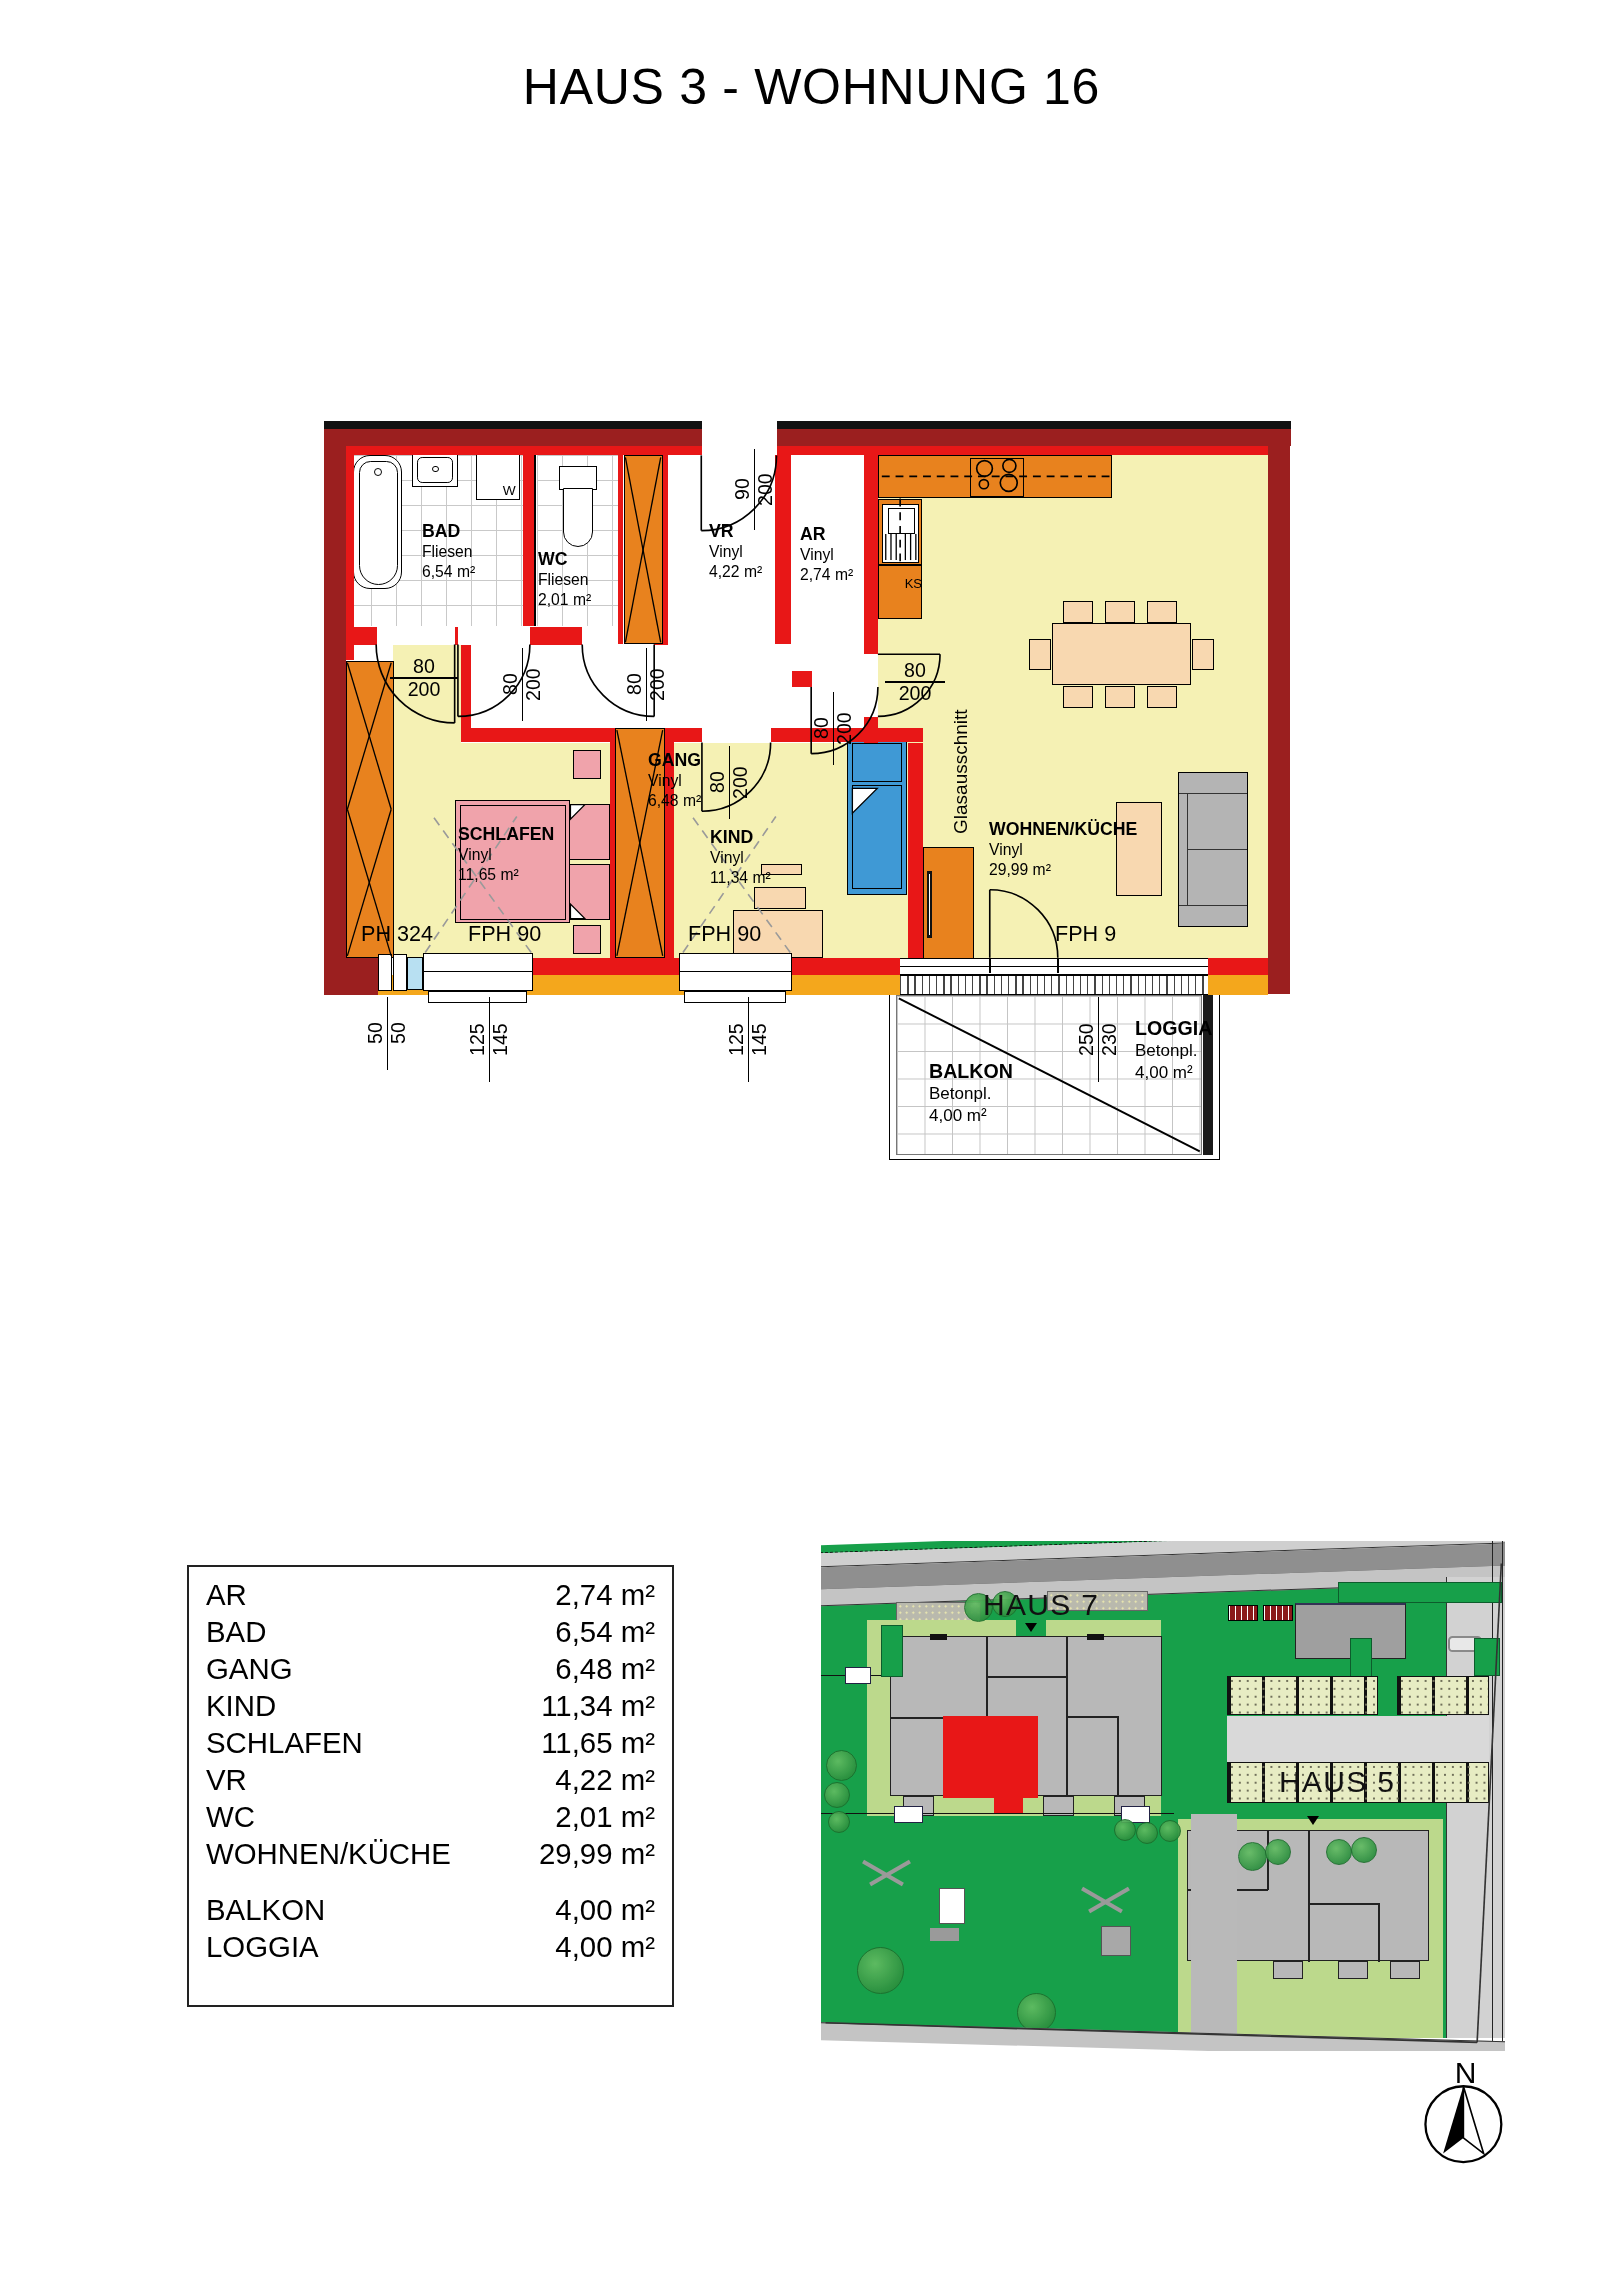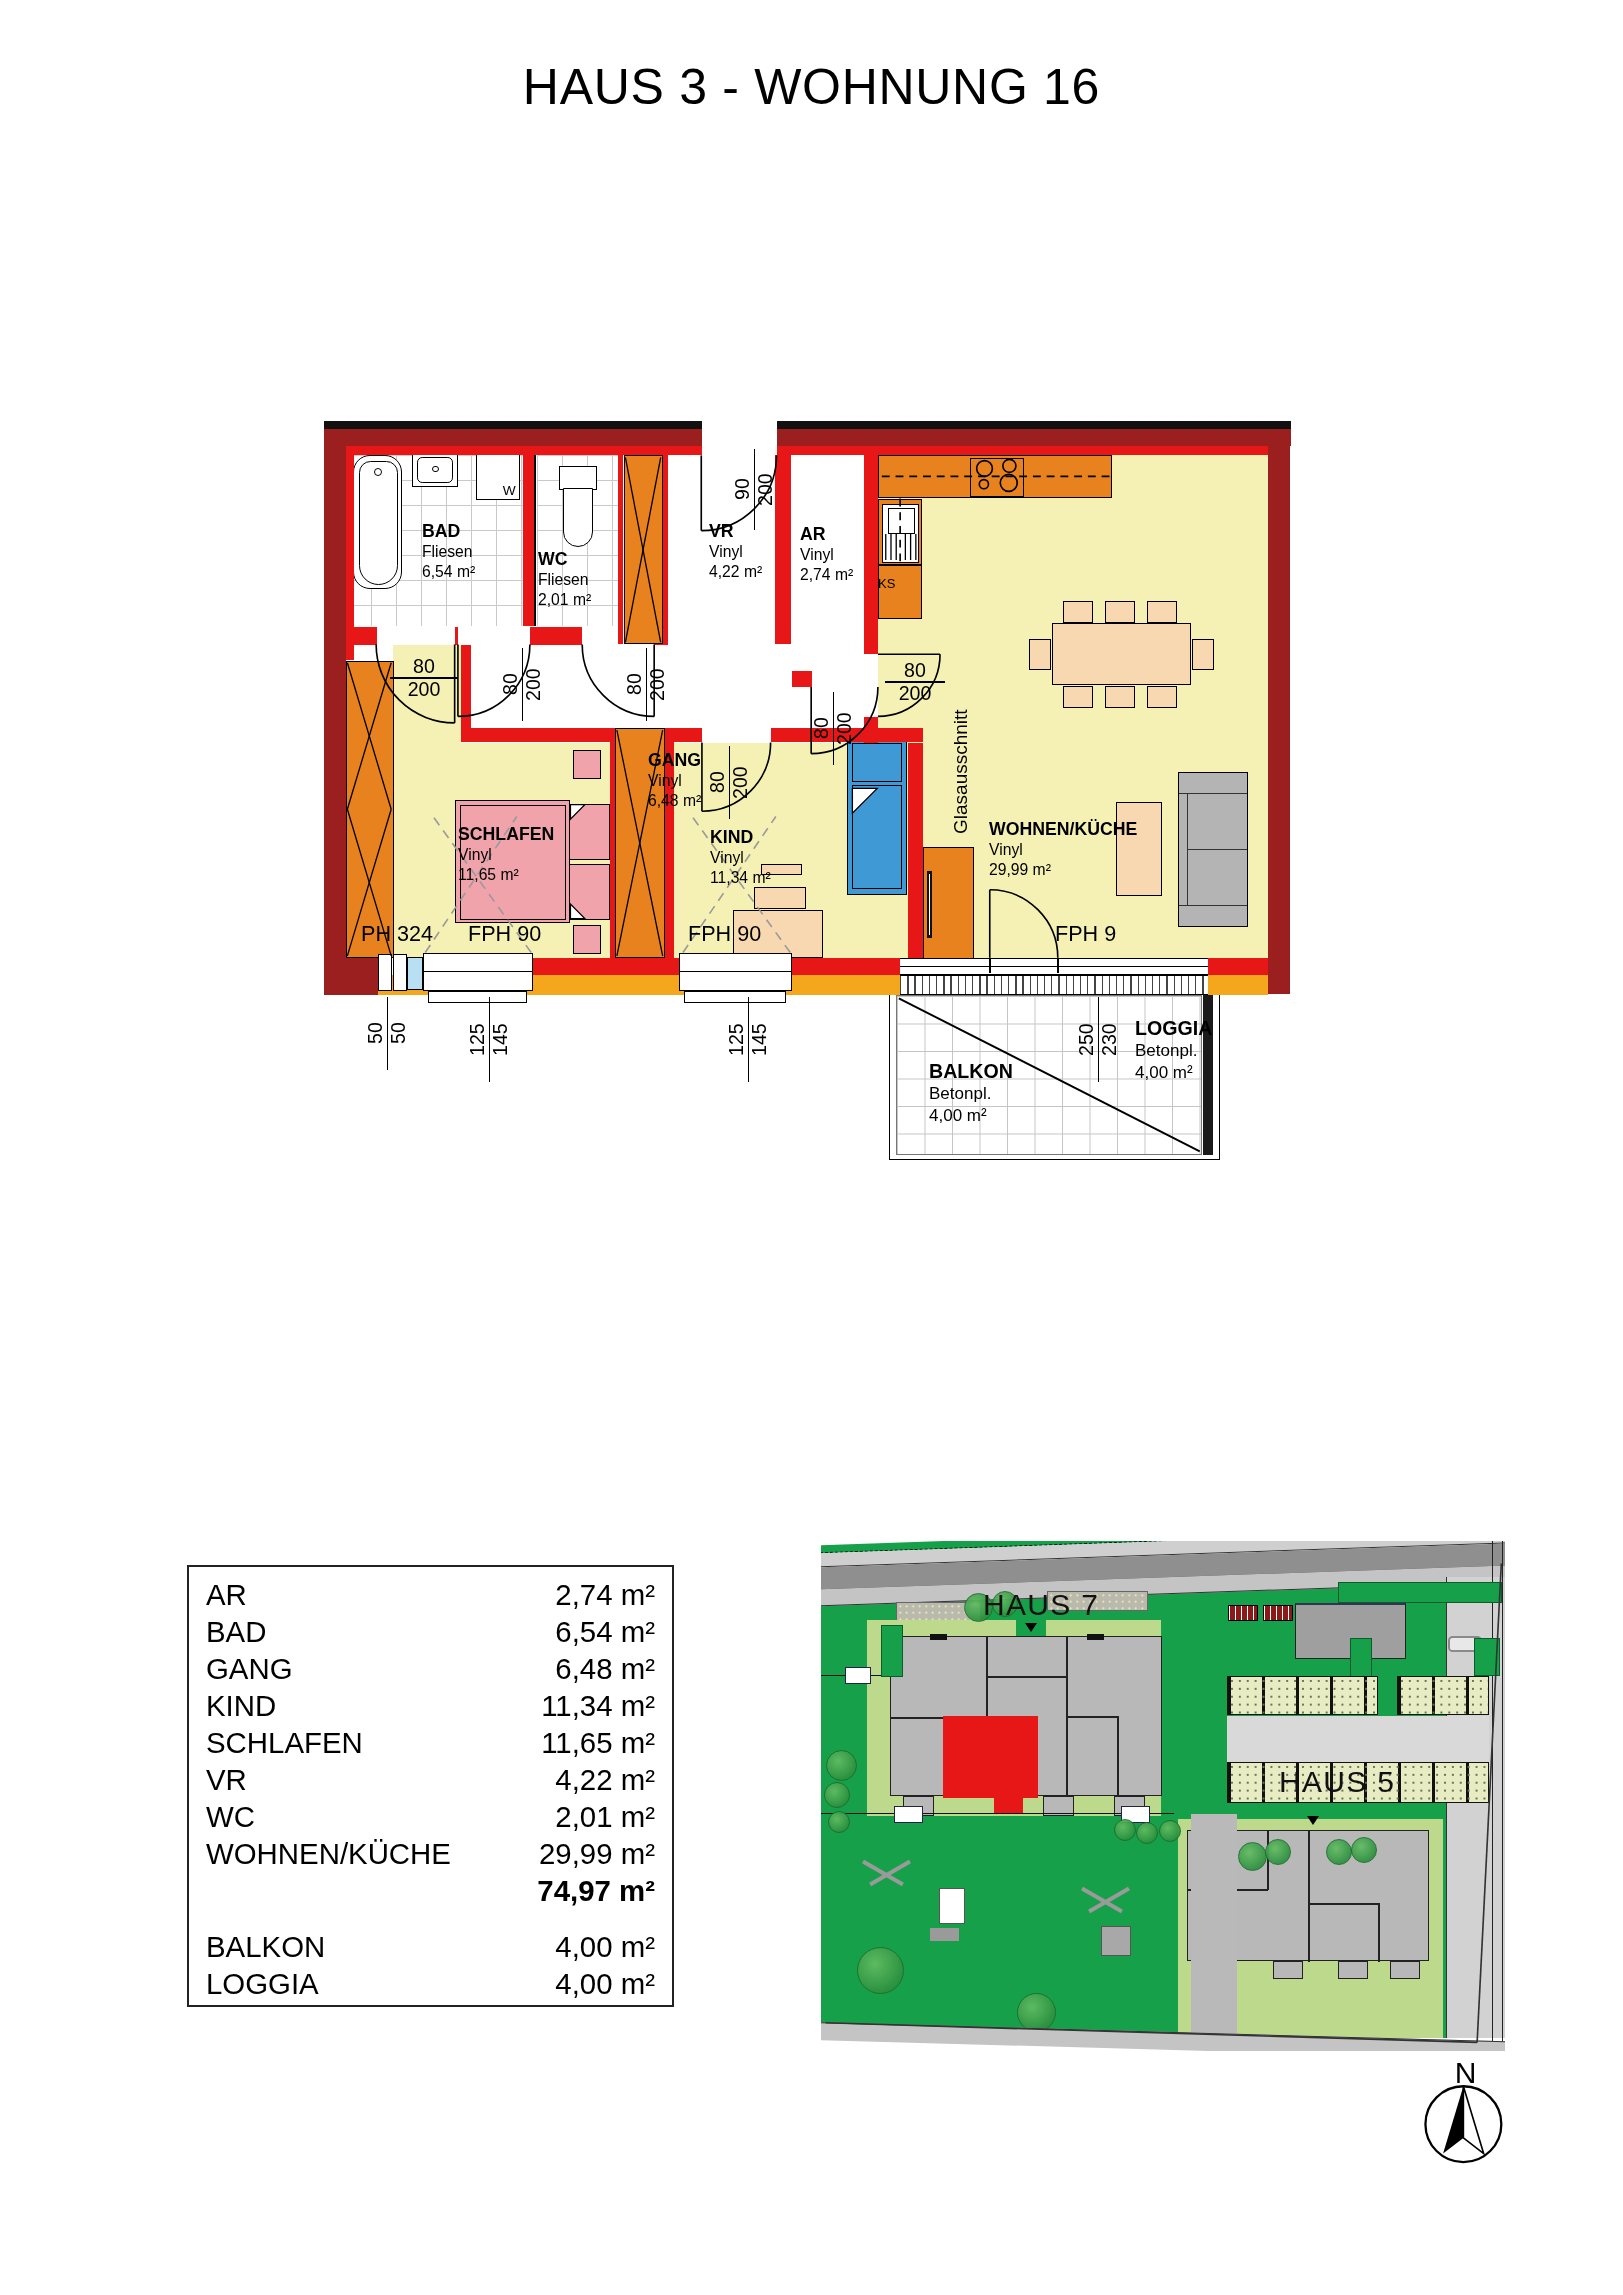--- a/index.html
+++ b/index.html
@@ -103,21 +103,21 @@
   <div class="abs fixture z20" style="left:559px;top:466px;width:38px;height:23.6px;"></div>
   <div class="abs fixture z20" style="left:563px;top:488px;width:30px;height:59px;border-radius:0 0 26px 26px;"></div>
 
   <div class="abs counter z20" style="left:878px;top:455px;width:234px;height:43px;"></div>
   <div class="abs z20" style="left:970px;top:458px;width:54px;height:39px;border:1.6px solid #000;box-sizing:border-box;"></div>
   <div class="abs counter z20" style="left:878px;top:499px;width:44px;height:120px;"></div>
   <div class="abs fixture z20" style="left:882px;top:504px;width:37px;height:59px;">
     <div class="abs" style="left:4.6px;top:3.3px;width:25px;height:23.6px;border:1.3px solid #000;"></div>
   </div>
   <div class="abs z20" style="left:878px;top:564px;width:44px;height:2px;background:#000;"></div>
-  <div class="abs z60" style="left:878px;top:576px;width:44px;text-align:left;font-size:13px;">KS</div>
+  <div class="abs z60" style="left:878px;top:576px;width:44px;text-align:right;font-size:13px;">KS</div>
 
   <div class="abs peach z20" style="left:1052px;top:623px;width:139px;height:62px;"></div>
   <div class="abs peach z20" style="left:1063px;top:601px;width:30px;height:21.6px;"></div>
   <div class="abs peach z20" style="left:1105px;top:601px;width:30px;height:21.6px;"></div>
   <div class="abs peach z20" style="left:1147px;top:601px;width:30px;height:21.6px;"></div>
   <div class="abs peach z20" style="left:1063px;top:686px;width:30px;height:21.6px;"></div>
   <div class="abs peach z20" style="left:1105px;top:686px;width:30px;height:21.6px;"></div>
   <div class="abs peach z20" style="left:1147px;top:686px;width:30px;height:21.6px;"></div>
   <div class="abs peach z20" style="left:1029px;top:639px;width:21.6px;height:31px;"></div>
   <div class="abs peach z20" style="left:1192px;top:639px;width:21.6px;height:31px;"></div>
@@ -354,24 +354,20 @@
         <span class="tl">VR</span>
         <span class="tv">4,22 m²</span>
       </div>
     <div class="trow">
         <span class="tl">WC</span>
         <span class="tv">2,01 m²</span>
       </div>
     <div class="trow">
         <span class="tl">WOHNEN/KÜCHE</span>
         <span class="tv">29,99 m²</span>
-      </div>
-    <div class="trow">
-        <span class="tl"></span>
-        <span class="tv b">74,97 m²</span>
       </div>
     <div class="trow" style="height:19.6px;"></div>
     <div class="trow">
         <span class="tl">BALKON</span>
         <span class="tv">4,00 m²</span>
       </div>
     <div class="trow">
         <span class="tl">LOGGIA</span>
         <span class="tv">4,00 m²</span>
       </div>

